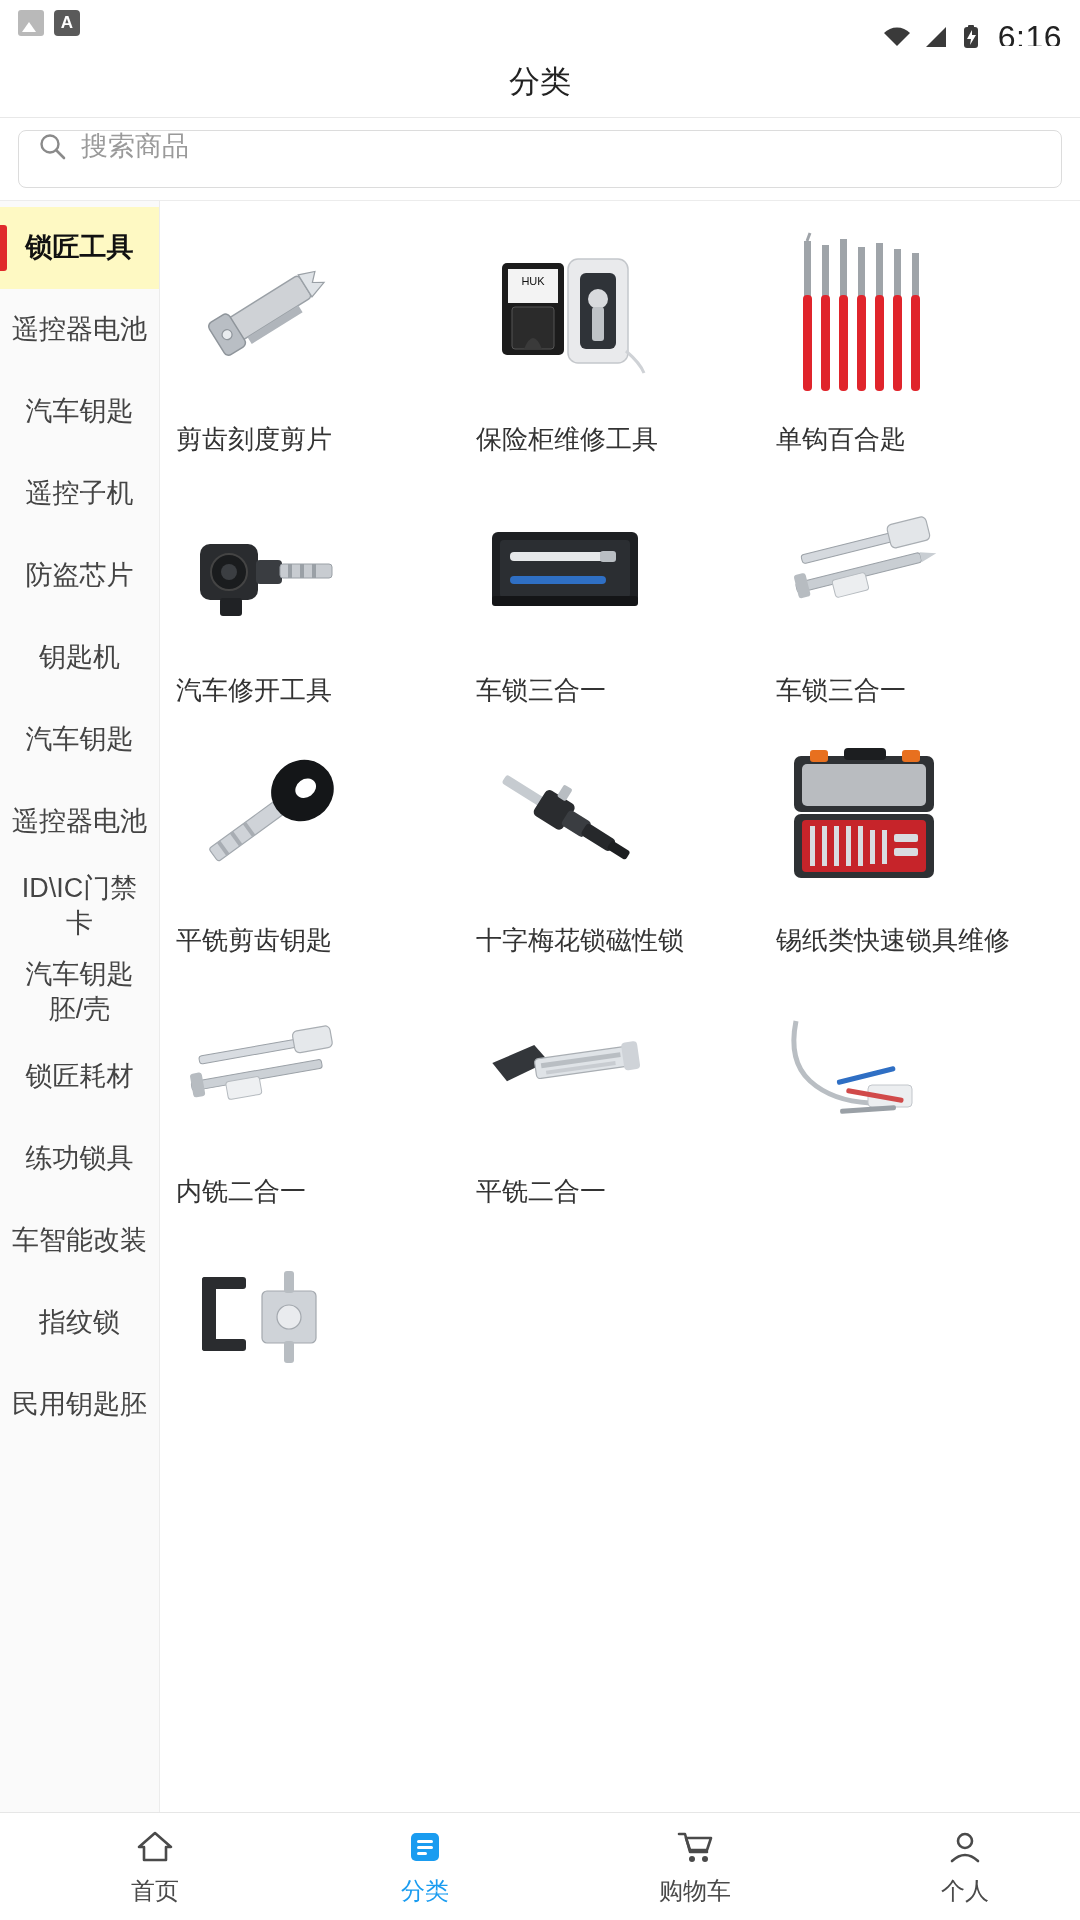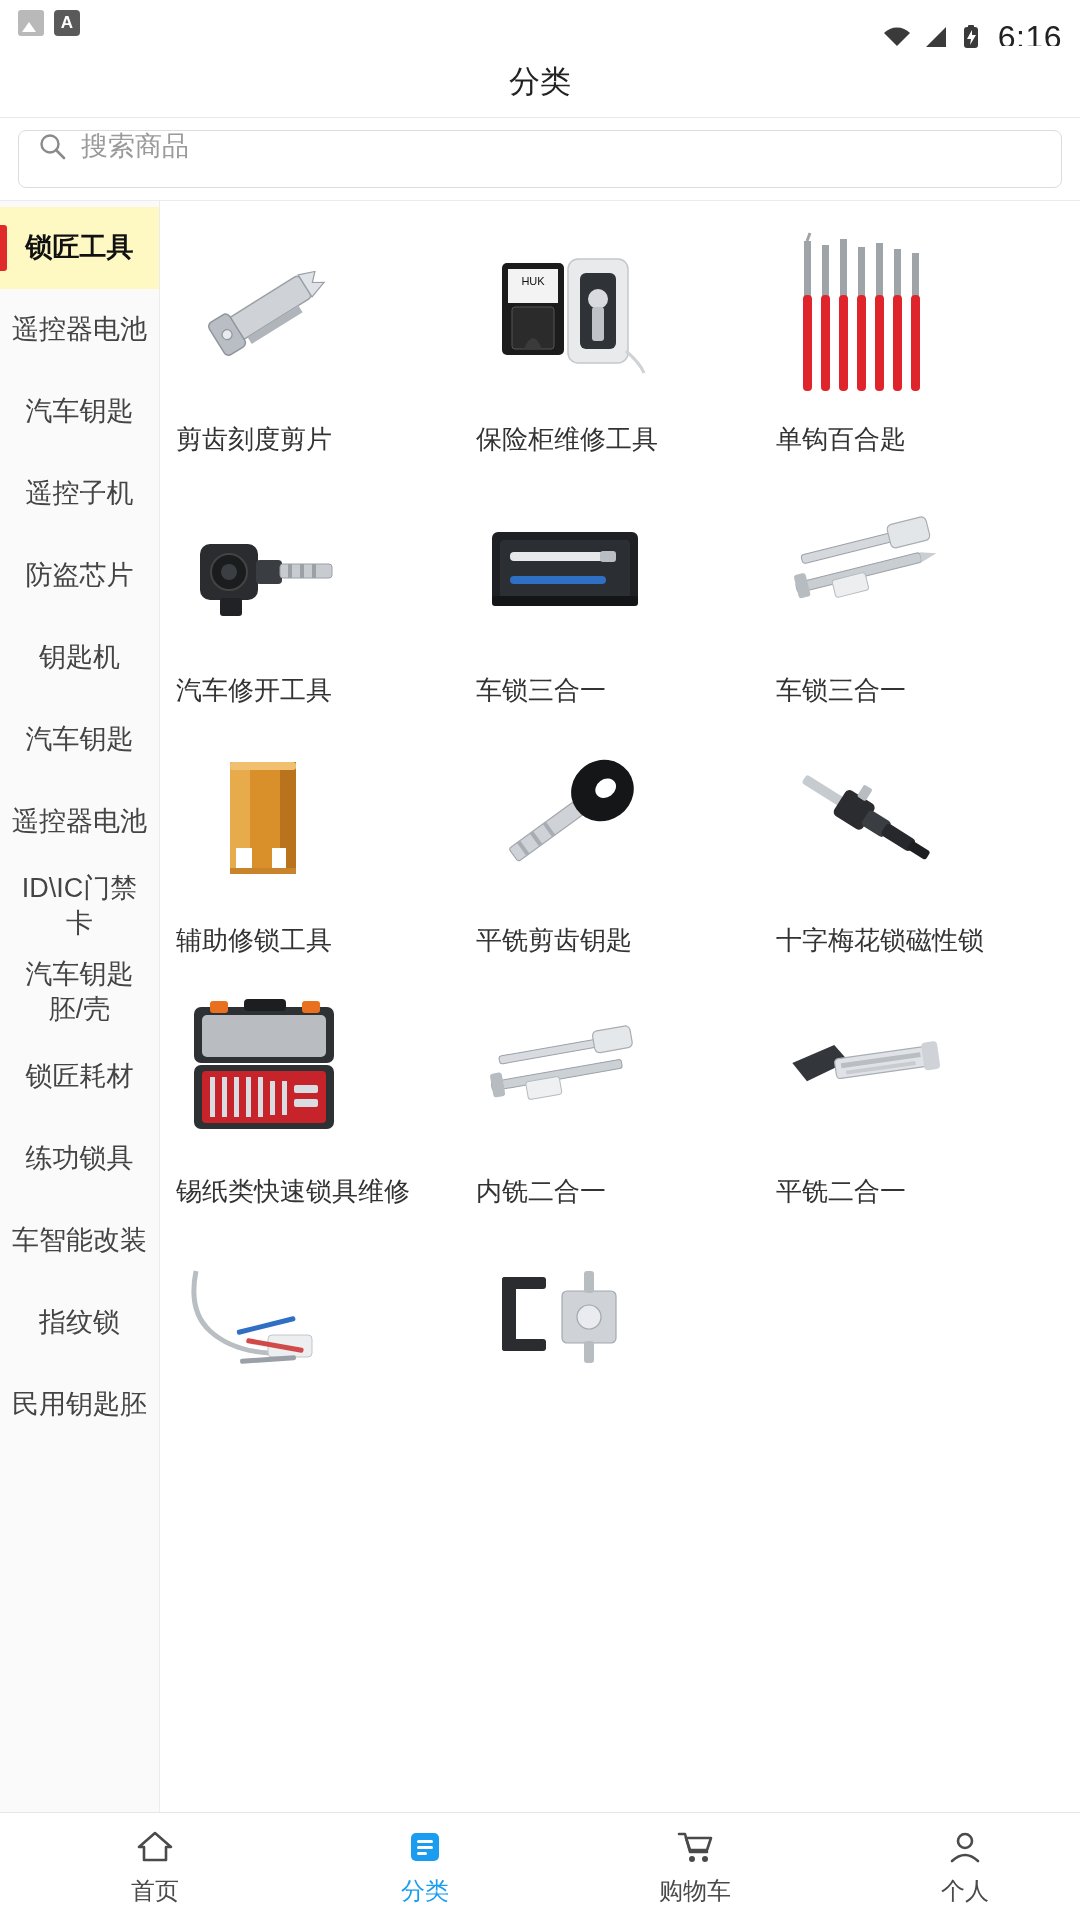--- a/index.html
+++ b/index.html
@@ -450,36 +450,20 @@
                 <rect x="54" y="92" width="34" height="18" rx="3" fill="#eceef0" stroke="#b5babf" stroke-width="1"></rect>
                 <rect x="18" y="78" width="12" height="24" rx="3" fill="#b7bcc1"></rect>
                 <path d="M146 86 l16 5 l-16 5 z" fill="#c9ced3"></path>
               </g>
             </svg>
           </div>
         </div>
         <div class="label">车锁三合一</div>
       </div>
 
-      <div class="tile">
-        <div class="thumb">
-          <div class="art">
-            <svg viewBox="0 0 178 178">
-              <rect x="54" y="32" width="66" height="108" rx="6" fill="#d98f2a"></rect>
-              <rect x="54" y="32" width="20" height="108" fill="#e8ab4c"></rect>
-              <rect x="104" y="32" width="16" height="108" fill="#b9731c"></rect>
-              <rect x="54" y="32" width="66" height="8" rx="3" fill="#f0c070"></rect>
-              <rect x="60" y="118" width="16" height="24" fill="#ffffff"></rect>
-              <rect x="96" y="118" width="14" height="24" fill="#ffffff"></rect>
-              <rect x="54" y="138" width="66" height="6" fill="#c9832a"></rect>
-            </svg>
-          </div>
-        </div>
-        <div class="label">辅助修锁工具</div>
-      </div>
 
       <div class="tile">
         <div class="thumb">
           <div class="art">
             <svg viewBox="0 0 178 178">
               <g transform="rotate(-36 89 89)">
                 <rect x="26" y="80" width="88" height="16" rx="3" fill="#cfd3d8" stroke="#a2a8ae" stroke-width="1.2"></rect>
                 <rect x="36" y="80" width="4" height="16" fill="#a8adb3"></rect>
                 <rect x="52" y="80" width="4" height="16" fill="#a8adb3"></rect>
                 <rect x="68" y="80" width="4" height="16" fill="#a8adb3"></rect>

